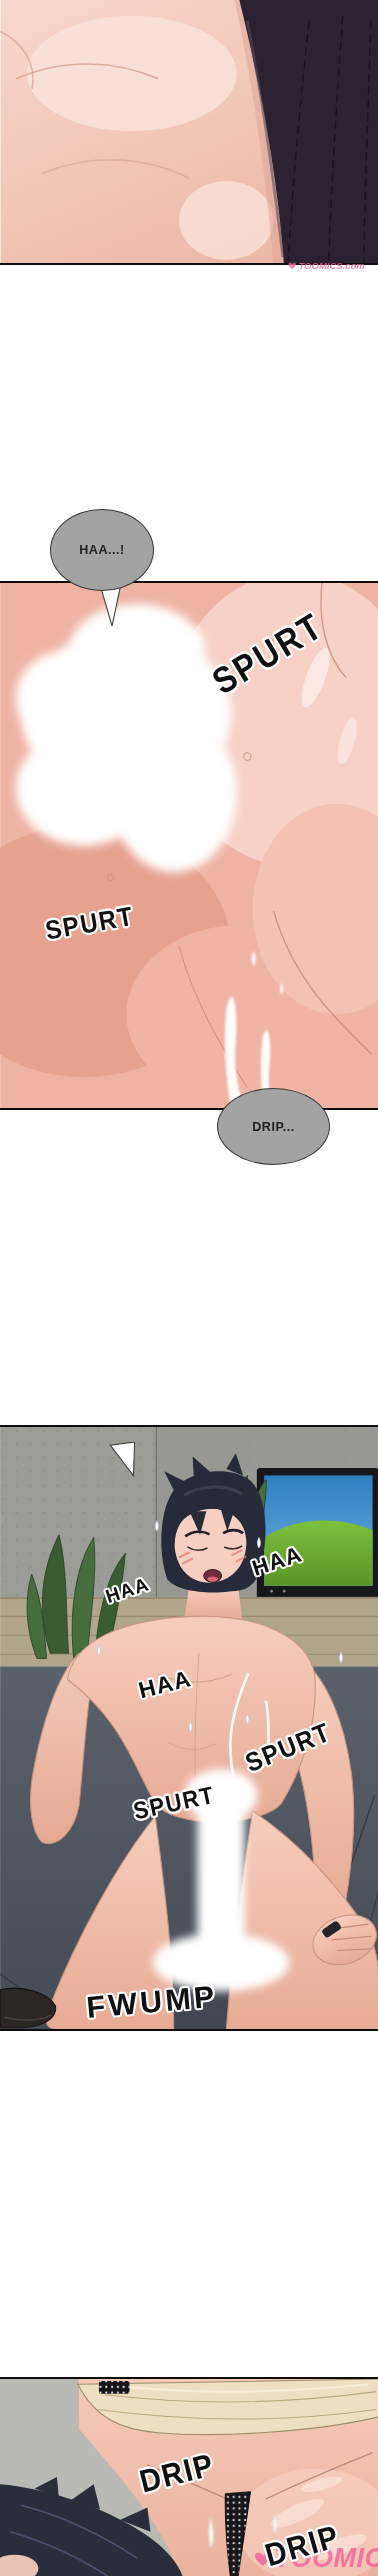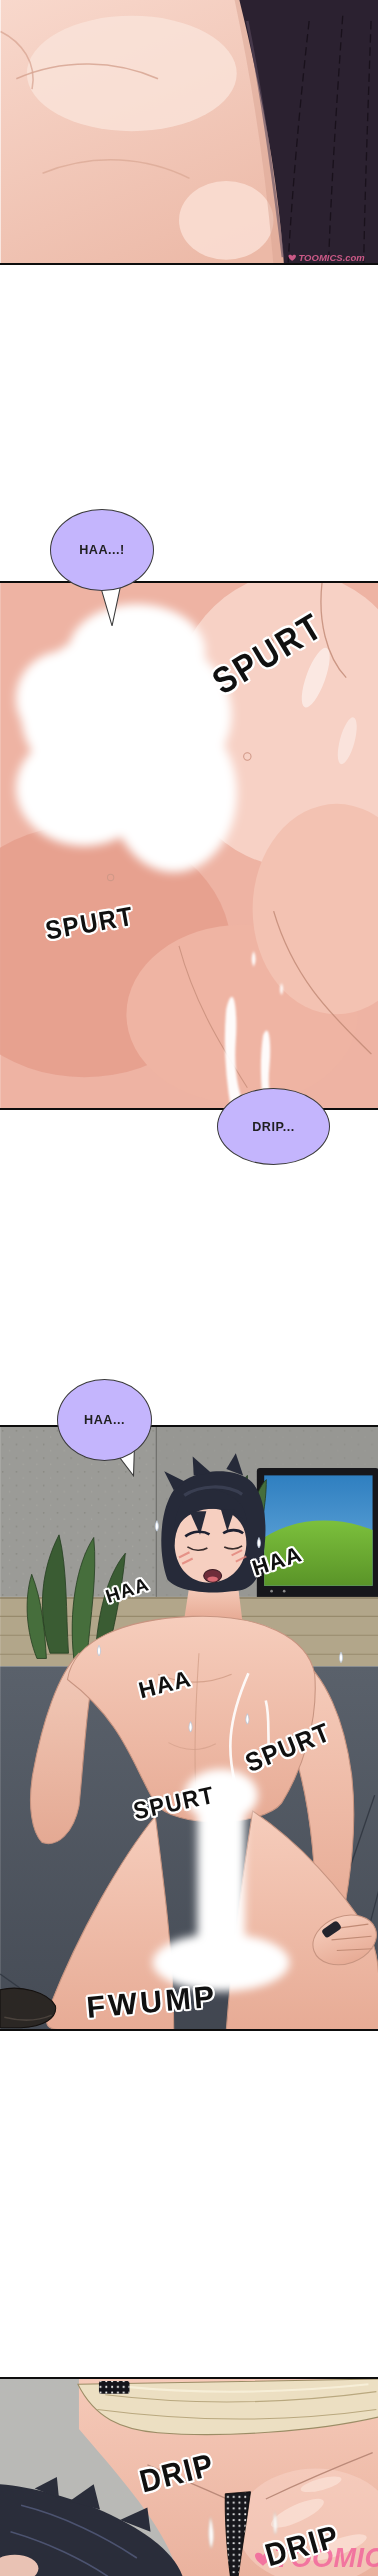--- a/index.html
+++ b/index.html
@@ -4,31 +4,31 @@
 <style>
   html,body{margin:0;padding:0;background:#ffffff;}
   #page{position:relative;width:379px;height:2576px;margin:0;background:#ffffff;overflow:hidden;
         font-family:"Liberation Sans",sans-serif;}
   .panel{position:absolute;left:0;width:379px;box-sizing:border-box;background:#fff;overflow:hidden;z-index:1;}
   .panel svg{position:absolute;left:0;top:0;display:block;}
   #panel-1{top:0;height:265px;border-bottom:2.6px solid #0d0d0d;}
   #panel-2{top:581px;height:529px;border-top:2.1px solid #0d0d0d;border-bottom:2.1px solid #0d0d0d;}
   #panel-3{top:1425px;height:606px;border-top:2.1px solid #0d0d0d;border-bottom:2.6px solid #0d0d0d;}
   #panel-4{top:2377px;height:199px;border-top:2.1px solid #0d0d0d;}
-  .bubble{position:absolute;background:#c4b5fd;border:1.1px solid #3a3a3a;border-radius:50%;
+  .bubble{position:absolute;background:#a3a3a3;border:1.1px solid #3a3a3a;border-radius:50%;
           display:flex;align-items:center;justify-content:center;z-index:30;
           font-weight:bold;font-size:12.6px;letter-spacing:0.5px;color:#1f1f1f;}
   .tail{position:absolute;z-index:29;}
   .sfx{position:absolute;z-index:40;font-weight:bold;color:#101010;white-space:nowrap;
        transform-origin:left top;letter-spacing:1.6px;
        text-shadow:-1.6px -1.6px 0 #fff,1.6px -1.6px 0 #fff,-1.6px 1.6px 0 #fff,1.6px 1.6px 0 #fff,
                    -2.1px 0 0 #fff,2.1px 0 0 #fff,0 -2.1px 0 #fff,0 2.1px 0 #fff;}
   .wm{position:absolute;color:#f2679c;font-weight:bold;font-style:italic;white-space:nowrap;
       display:flex;align-items:center;gap:2.1px;}
-  #wm-top{left:288px;top:252px;font-size:9.5px;opacity:.8;z-index:45;}
+  #wm-top{left:288px;top:260px;font-size:9.5px;opacity:.8;z-index:45;}
   #wm-bottom{left:254px;top:2543px;font-size:27px;opacity:.85;z-index:20;letter-spacing:0.5px;}
 </style>
 </head>
 <body>
 
 <div id="page">
 
   <section class="panel" id="panel-1">
     <svg width="379" height="265" viewBox="0 0 720 505">
       <defs>
@@ -291,23 +291,20 @@
     <span>HAA...!</span>
   </div>
 
   <div class="bubble" style="left:217px;top:1088px;width:111px;height:75px;">
     <span>DRIP...</span>
   </div>
 
   <svg class="tail" style="left:108px;top:1442px;" width="32" height="37" viewBox="0 0 60 70">
     <polygon points="4,6 50,0 48,64" fill="#ffffff" stroke="#3a3a3a" stroke-width="2"></polygon>
   </svg>
-  <div class="bubble" style="left:57px;top:1379px;width:93px;height:80px;">
-    <span>HAA...</span>
-  </div>
 
   <div class="sfx" style="left:205px;top:667px;font-size:32px;letter-spacing:2.6px;transform:rotate(-31deg) scaleY(1.15);">SPURT</div>
   <div class="sfx" style="left:43px;top:916px;font-size:24px;transform:rotate(-10deg) scaleY(1.1);">SPURT</div>
   <div class="sfx" style="left:103px;top:1587px;font-size:19px;letter-spacing:1.1px;transform:rotate(-18deg);">HAA</div>
   <div class="sfx" style="left:249px;top:1557px;font-size:22px;letter-spacing:1.1px;transform:rotate(-18deg);">HAA</div>
   <div class="sfx" style="left:136px;top:1678px;font-size:23px;letter-spacing:1.1px;transform:rotate(-14deg);">HAA</div>
   <div class="sfx" style="left:241px;top:1750px;font-size:24px;transform:rotate(-22deg) scaleY(1.1);">SPURT</div>
   <div class="sfx" style="left:131px;top:1798px;font-size:22px;transform:rotate(-12deg) scaleY(1.1);">SPURT</div>
   <div class="sfx" style="left:85px;top:1990px;font-size:30.5px;letter-spacing:3.2px;transform:rotate(-5deg);">FWUMP</div>
   <div class="sfx" style="left:136px;top:2465px;font-size:29px;transform:rotate(-14deg) scaleY(1.1);">DRIP</div>

